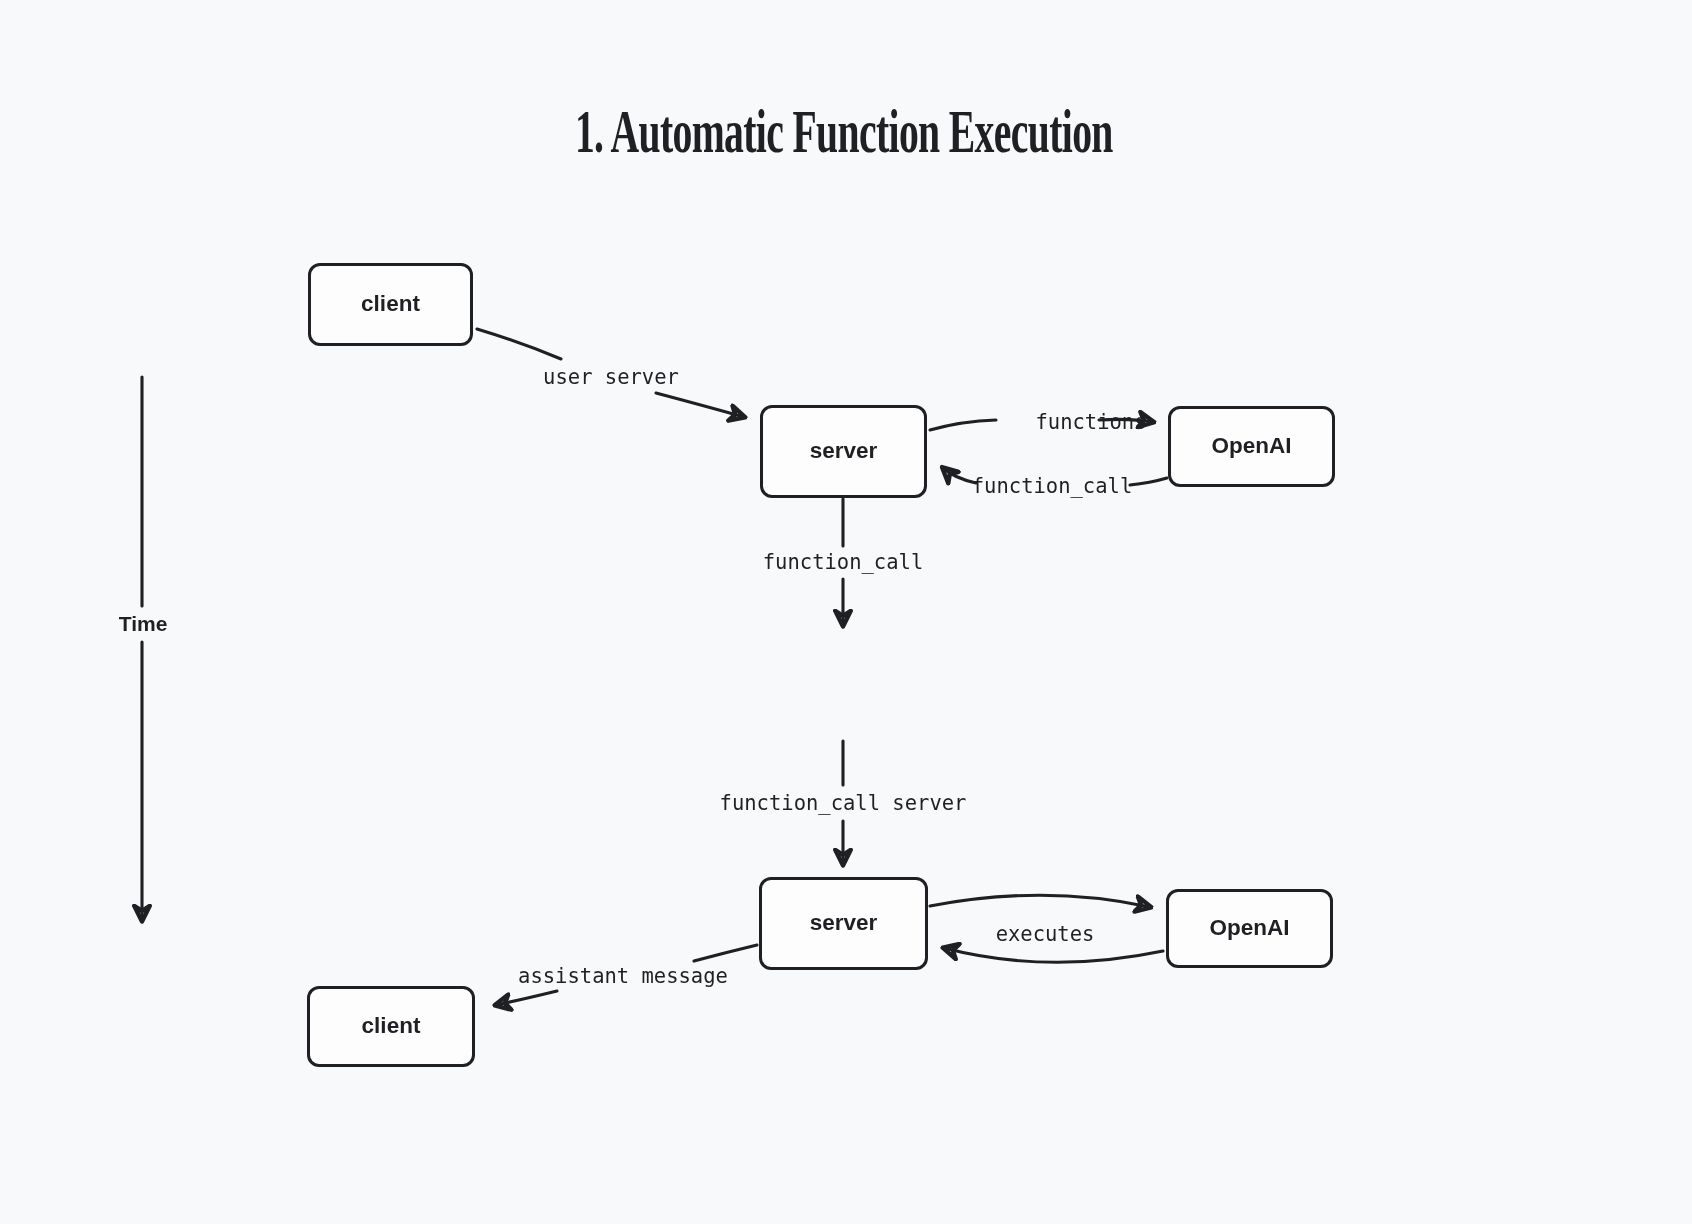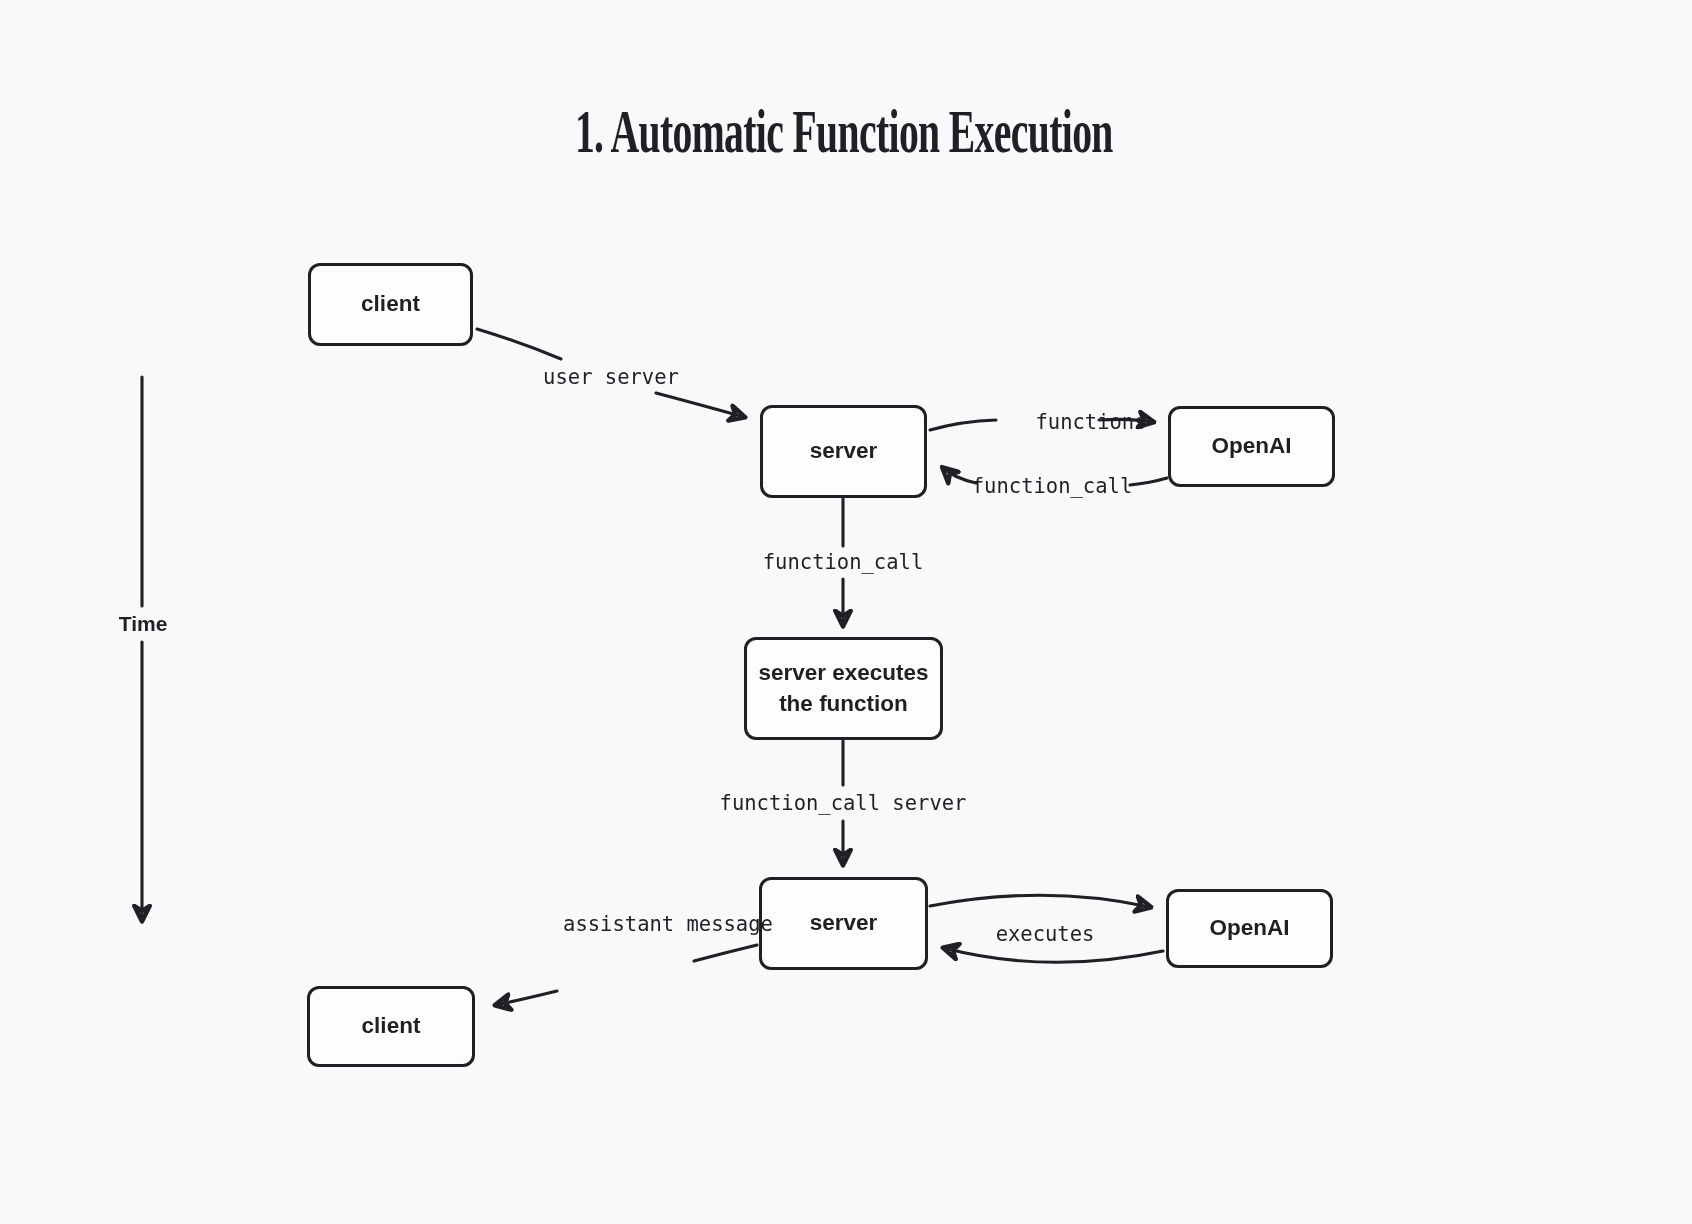--- a/index.html
+++ b/index.html
@@ -80,21 +80,21 @@
     font-weight: 500;
     white-space: nowrap;
     color: var(--ink);
   }
   .lbl-user-message         { left: 611px;  top: 377px; }
   .lbl-functions            { left: 1046px; top: 422px; margin-left: 45px; }
   .lbl-function-call-return { left: 1052px; top: 486px; }
   .lbl-function-call        { left: 843px;  top: 562px; }
   .lbl-function-call-result { left: 843px;  top: 803px; }
   .lbl-summary              { left: 1045px; top: 934px; }
-  .lbl-assistant-message    { left: 623px;  top: 924px; margin-left: 45px; }
+  .lbl-assistant-message    { left: 623px;  top: 976px; }
   .time-label {
     position: absolute;
     left: 143px; top: 624px;
     transform: translate(-50%, -50%);
     font-family: Liberation Sans, sans-serif;
     font-size: 21px;
     font-weight: 700;
     color: var(--ink);
   }
 </style>
@@ -139,23 +139,20 @@
 
   <div class="node node-client-top">
     <span>client</span>
   </div>
   <div class="node node-server-top">
     <span>server</span>
   </div>
   <div class="node node-openai-top">
     <span>OpenAI</span>
   </div>
-  <div class="node node-executor">
-    <span>server executes the function</span>
-  </div>
   <div class="node node-server-bottom">
     <span>server</span>
   </div>
   <div class="node node-openai-bottom">
     <span>OpenAI</span>
   </div>
   <div class="node node-client-bottom">
     <span>client</span>
   </div>
 

